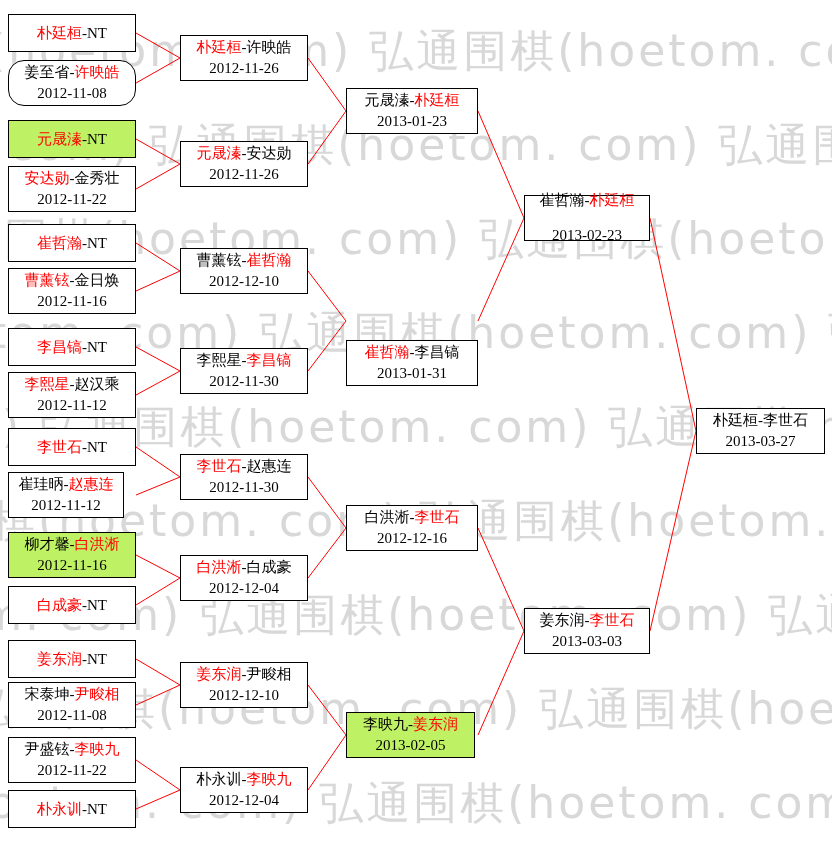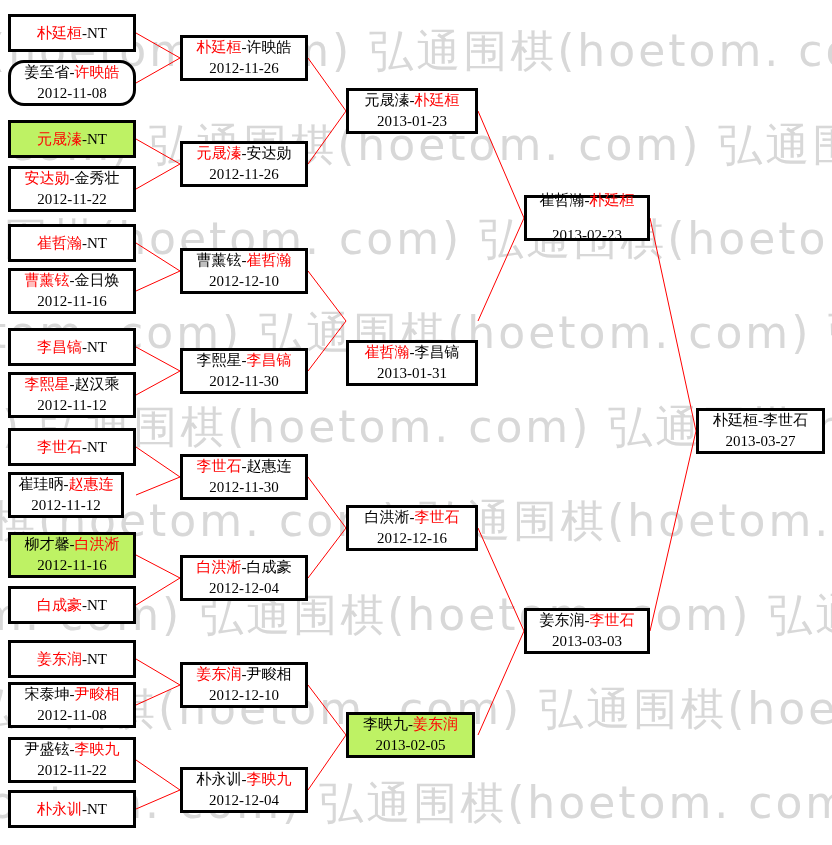--- a/index.html
+++ b/index.html
@@ -23,21 +23,21 @@
   #connector-svg {
     position: absolute; left: 0; top: 0; z-index: 1;
   }
   #bracket-layer {
     position: absolute; left: 0; top: 0; width: 832px; height: 845px;
     z-index: 2; pointer-events: none;
   }
   .match-box {
     position: absolute;
     background: #ffffff;
-    border: 3px solid #0c4a6e;
+    border: 1px solid #0c4a6e;
     display: flex; flex-direction: column;
     align-items: center; justify-content: center;
     font-size: 15px; line-height: 21px;
     text-align: center;
     pointer-events: auto;
   }
   .match-players { white-space: nowrap; }
   .match-date { white-space: nowrap; }
 </style>
 </head>

